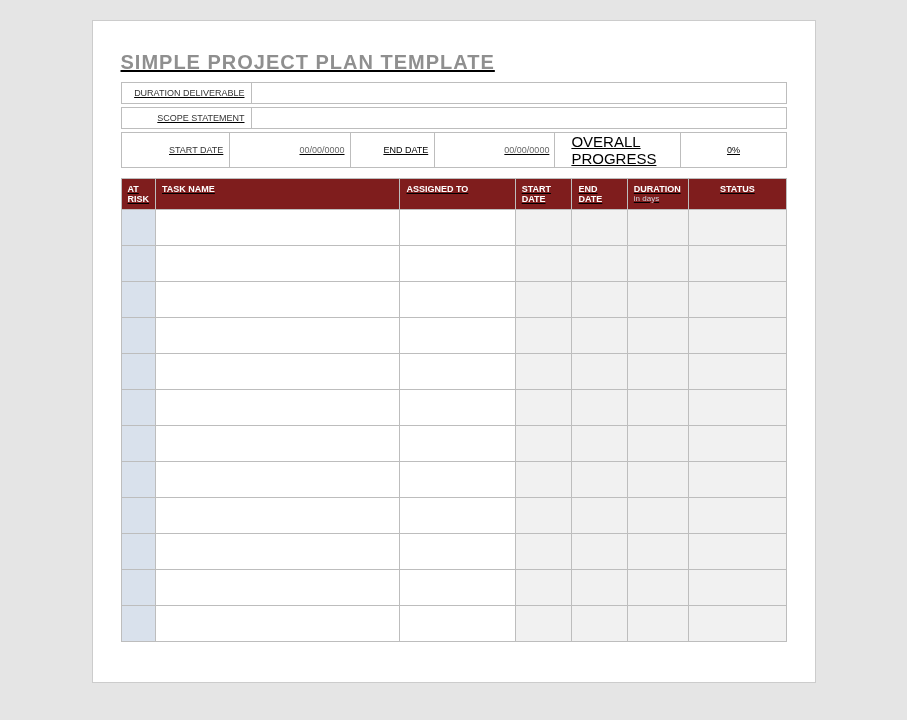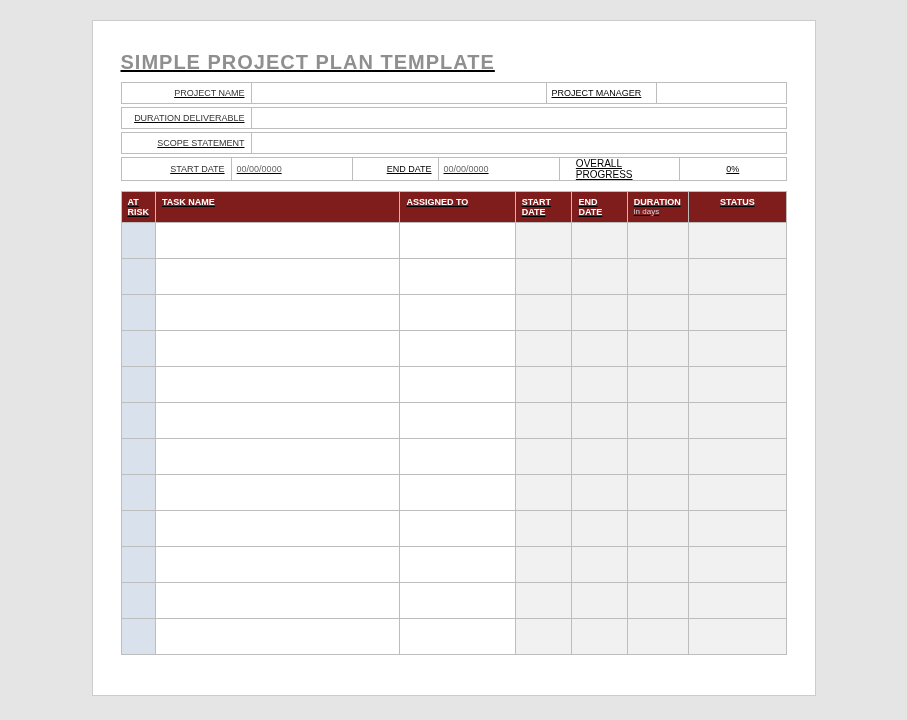--- a/index.html
+++ b/index.html
@@ -29,23 +29,23 @@
     font-family: "Century Gothic", Arial, sans-serif;
   }
 
   
   .info { width: 100%; border-collapse: collapse; margin-bottom: 3px; }
   .info td { border: 1px solid #bdbdbd; height: 21px; font-size: 9px; padding: 0 5px; vertical-align: middle; }
   .info td.label { width: 130px; text-align: right; padding-right: 6px; background: #fff; font-size: 9px; font-weight: normal; color:#333; }
   .info td.value { background: #fff; }
   .info td.pm-label { width: 110px; font-size:9px; }
   .info td.pm-val { width: 130px; }
-  .info td.dateval { font-size:9px; color:#666; }
+  .info td.dateval { font-size:9px; color:#666;text-align:right; }
   .info td.endlabel { text-align: right; width: 100px; padding-right:6px; }
-  .info td.proglabel { width:132px; font-size:10px;padding-left:16px; }
+  .info td.proglabel { width:132px; font-size:15px;padding-left:16px; }
   .info td.progval { width:130px; text-align:center; font-size:9px; }
 
   
   .tasks { width: 100%; border-collapse: collapse; margin-top: 10px; }
   .tasks th {
     background: #7f1d1d;
     color: #fff;
     font-size: 9px;
     font-weight: bold;
     text-align: left;
@@ -73,30 +73,20 @@
   .tasks td.shade { background: #f1f1f1; }
   .tasks td.task, .tasks td.assigned { background: #fff; }
 </style>
 </head>
 <body>
 
 <div class="page">
 
   <div class="title">SIMPLE PROJECT PLAN TEMPLATE</div>
 
-  <table class="info">
-    <tbody>
-        <tr>
-      <td class="label">PROJECT NAME</td>
-      <td class="value"></td>
-      <td class="pm-label">PROJECT MANAGER</td>
-      <td class="pm-val"></td>
-    </tr>
-  </tbody>
-    </table>
 
   <table class="info">
     <tbody>
         <tr>
       <td class="label">DURATION DELIVERABLE</td>
       <td class="value" colspan="3"></td>
     </tr>
   </tbody>
     </table>
 

